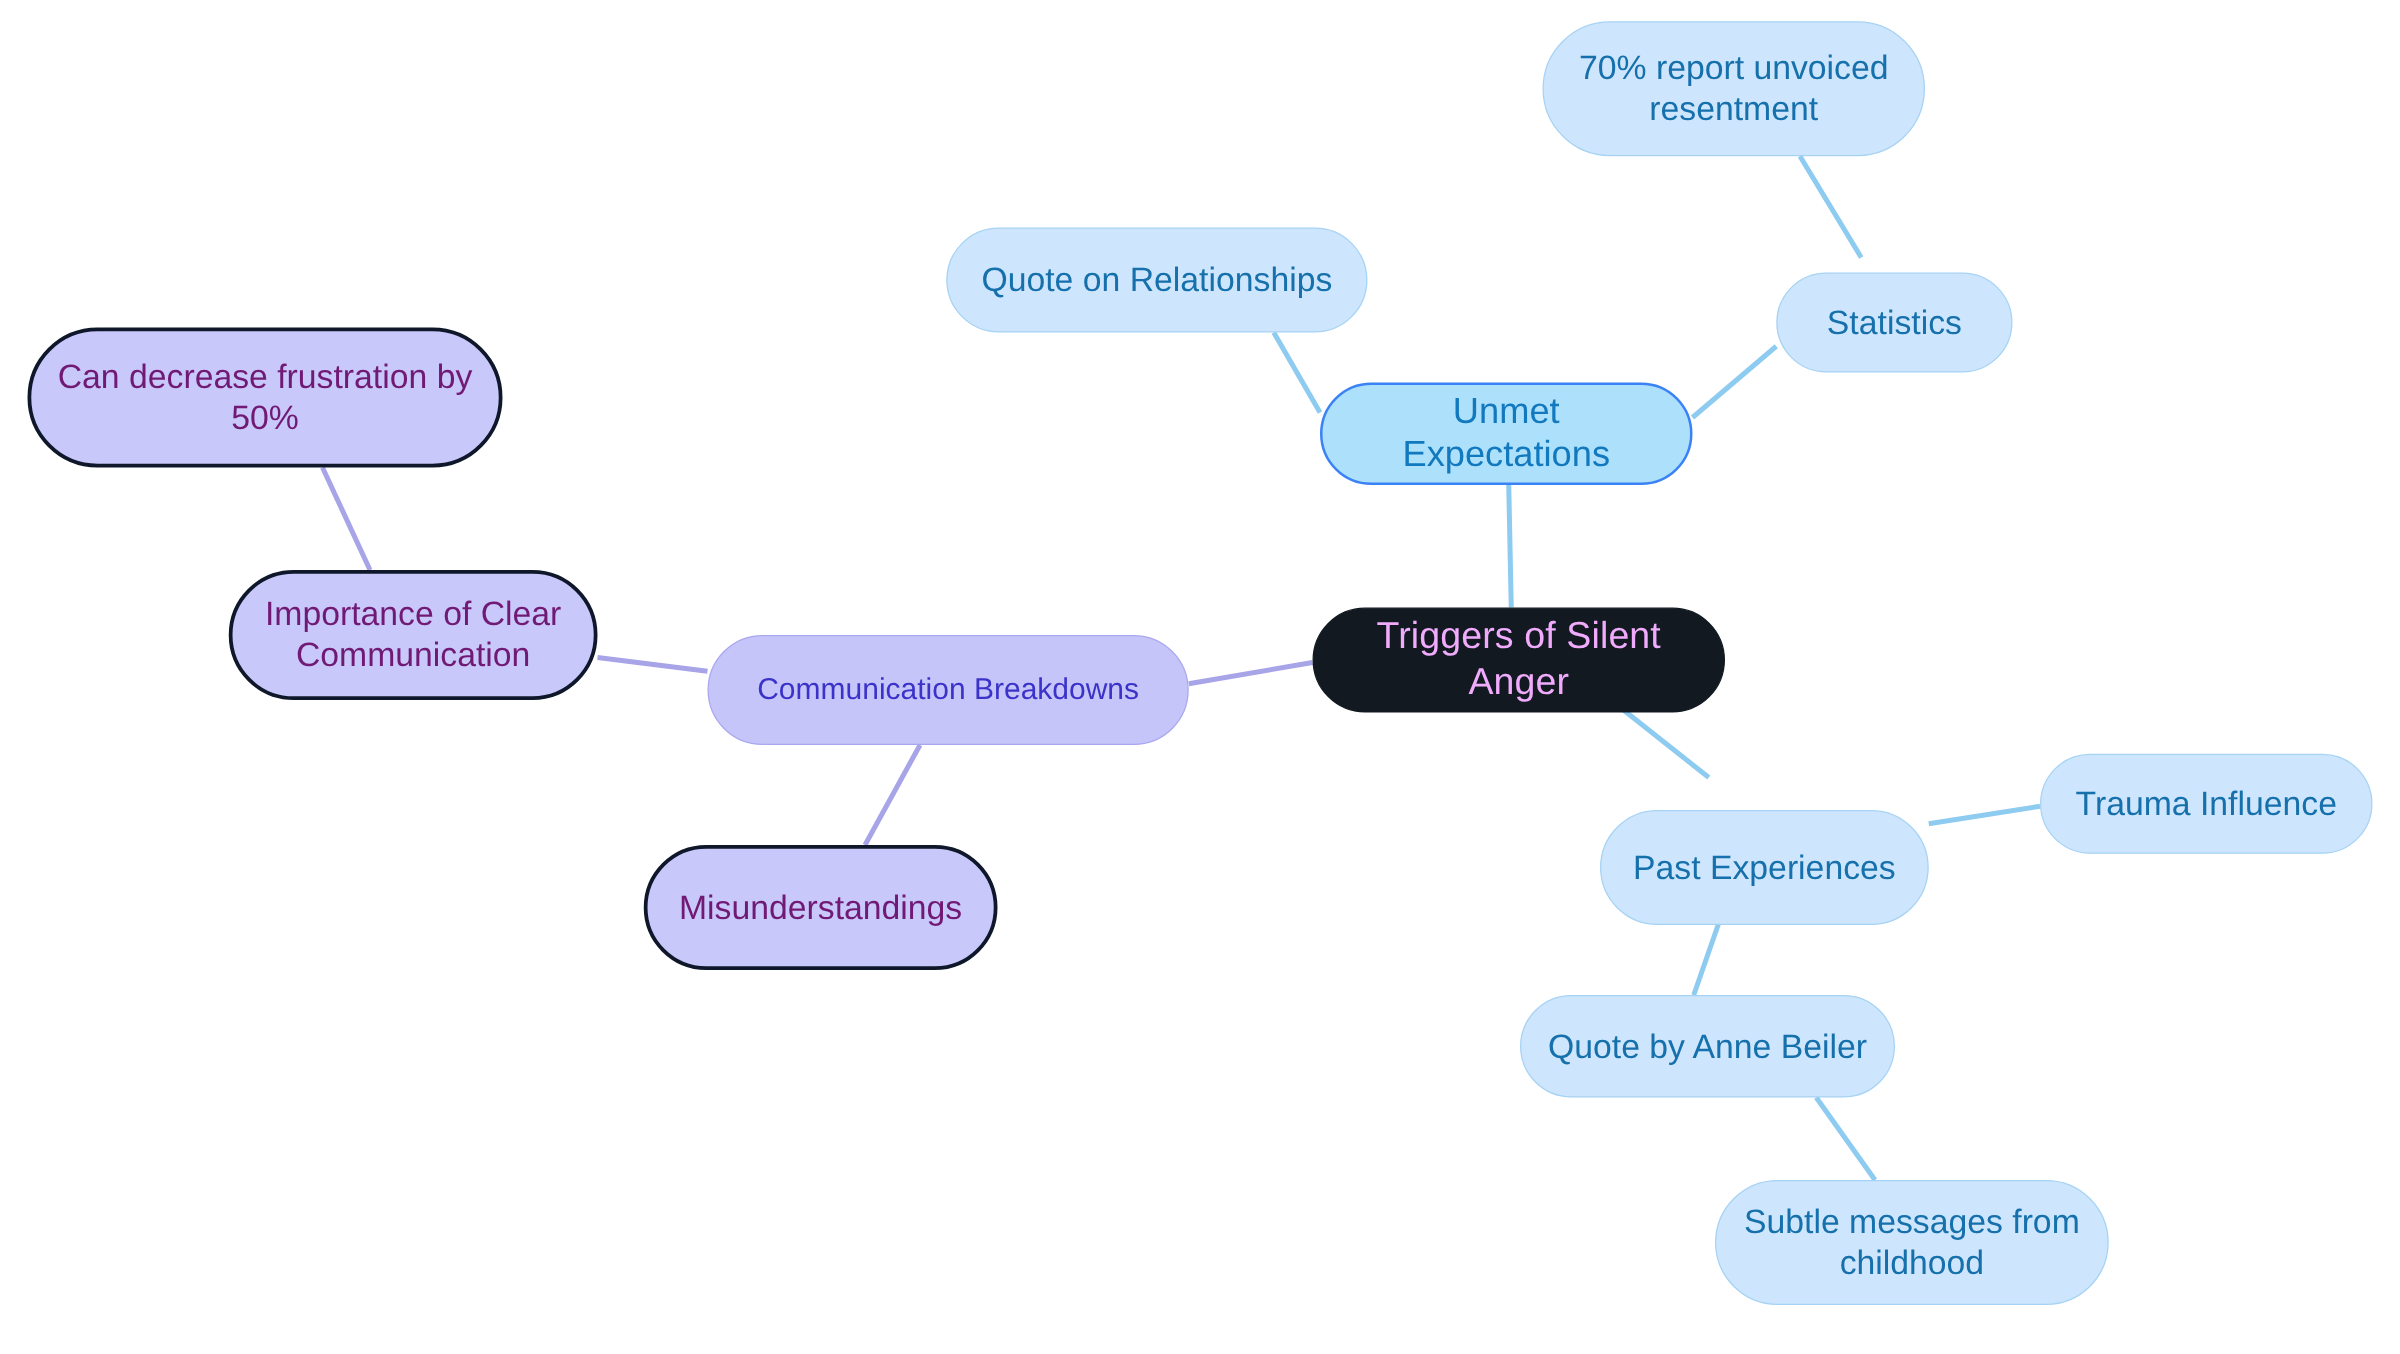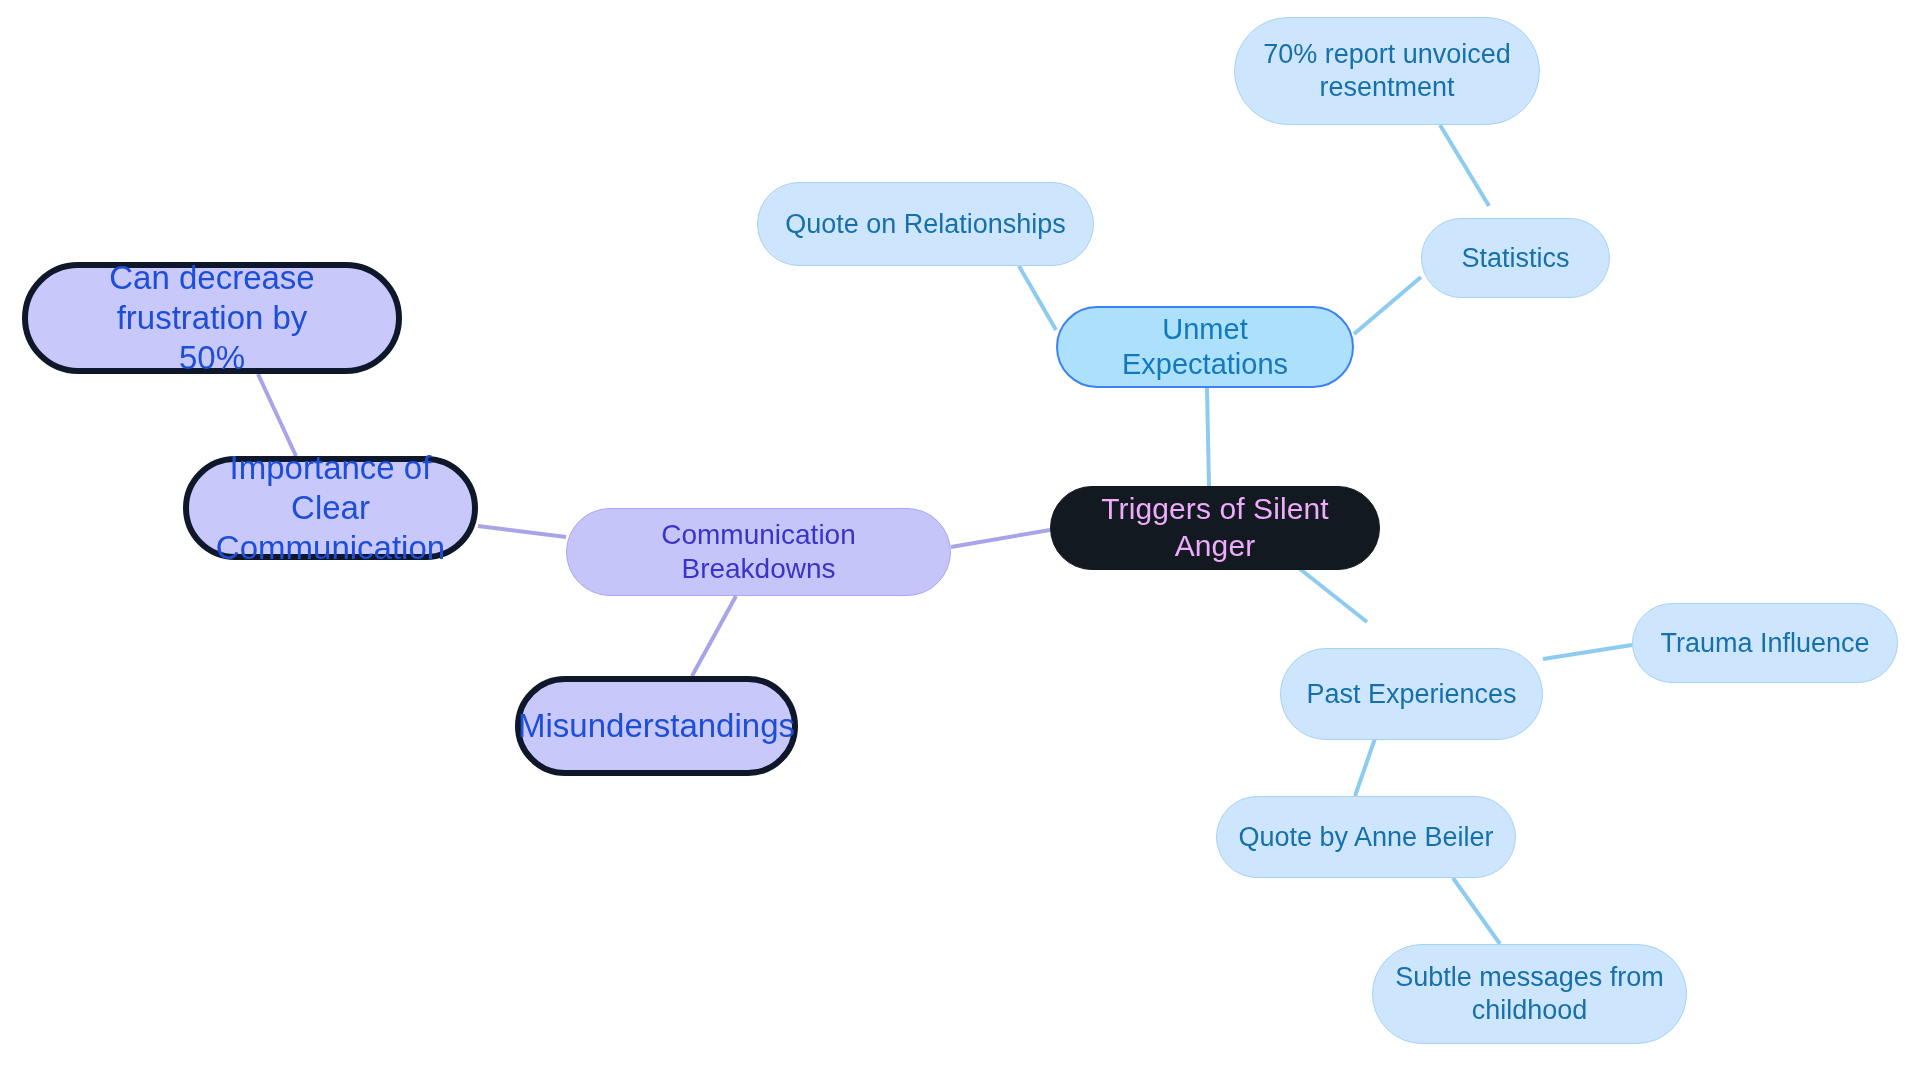--- a/index.html
+++ b/index.html
@@ -54,27 +54,27 @@
     background: #cde6fd;
     border: 1px solid #a6d2f4;
     color: #1670ab;
     font-size: 27px;
     text-align: center;
   }
   .node-primary-purple {
     background: #c6c5f9;
     border: 1px solid #a9a7ef;
     color: #3b33c9;
-    font-size: 28px;
+    font-size: 24px;
   }
   .node-purple {
     background: #c9c8fa;
-    border: 6px solid #0f172a;
-    color: #1d4ed8;
-    font-size: 33px;
+    border: 3px solid #0f172a;
+    color: #701a75;
+    font-size: 27px;
   }
 </style>
 </head>
 <body>
 
 <div id="mindmap-canvas">
   <svg id="edge-layer" width="1920" height="1083" viewBox="0 0 1920 1083">
       <line x1="1209" y1="486" x2="1207" y2="388" stroke="#8ecbf0" stroke-width="4" stroke-linecap="butt"></line>
       <line x1="1056" y1="330" x2="1019" y2="266" stroke="#8ecbf0" stroke-width="4" stroke-linecap="butt"></line>
       <line x1="1354" y1="334" x2="1421" y2="277" stroke="#8ecbf0" stroke-width="4" stroke-linecap="butt"></line>

